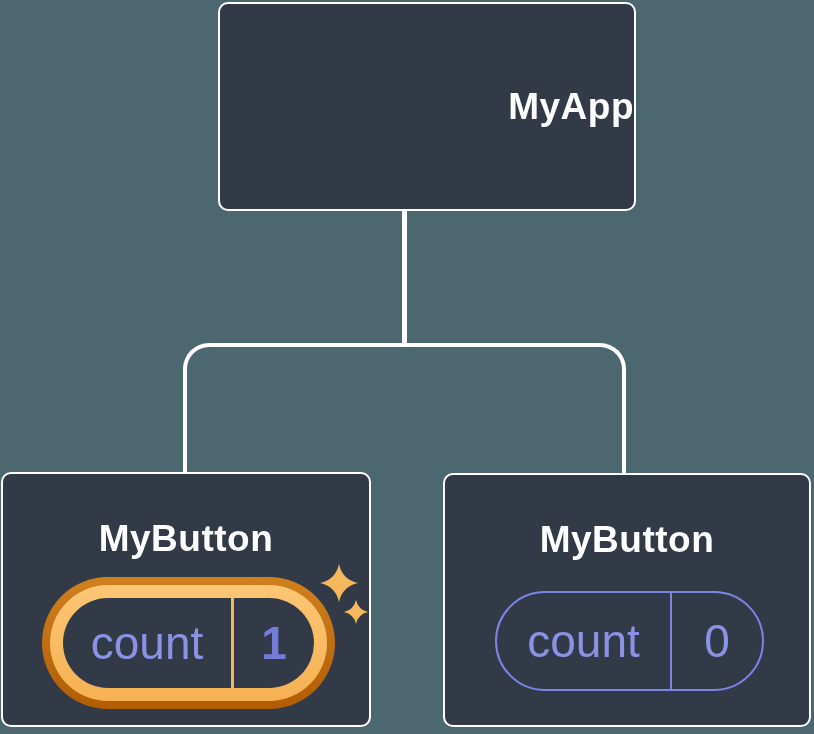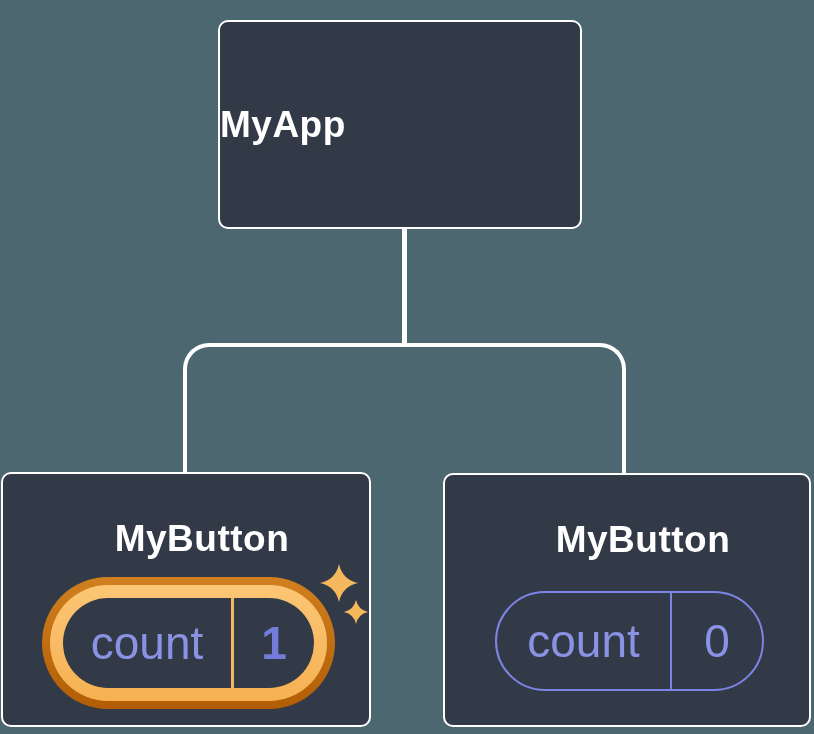--- a/index.html
+++ b/index.html
@@ -22,29 +22,29 @@
     box-sizing:border-box;
   }
   
   .node{
     position:absolute;
     background:#333A47;
     border:2px solid #FFFFFF;
     border-radius:10px;
     box-sizing:border-box;
   }
-  .node-root{left:218px;top:20px;width:364px;height:209px;
-    display:flex;align-items:center;justify-content:flex-start;}
+  .node-root{left:218px;top:2px;width:418px;height:209px;
+    display:flex;align-items:center;justify-content:flex-end;}
   .node-left{left:1px;top:472px;width:370px;height:255px;}
   .node-right{left:443px;top:473px;width:368px;height:254px;}
   .node-title{
     color:#FFFFFF;font-size:37px;font-weight:700;letter-spacing:0.5px;
   }
   .child-title{
-    position:absolute;left:0;top:44px;width:100%;text-align:center;padding-left:16px;
+    position:absolute;left:0;top:44px;width:100%;text-align:center;
   }
   
   .pill-hl{
     position:absolute;left:39px;top:103px;width:293px;height:132px;
     border-radius:999px;
     background:linear-gradient(180deg,#D0801F 0%,#B25D05 100%);
     padding:8px;box-sizing:border-box;
   }
   .pill-hl-mid{
     width:100%;height:100%;border-radius:999px;

